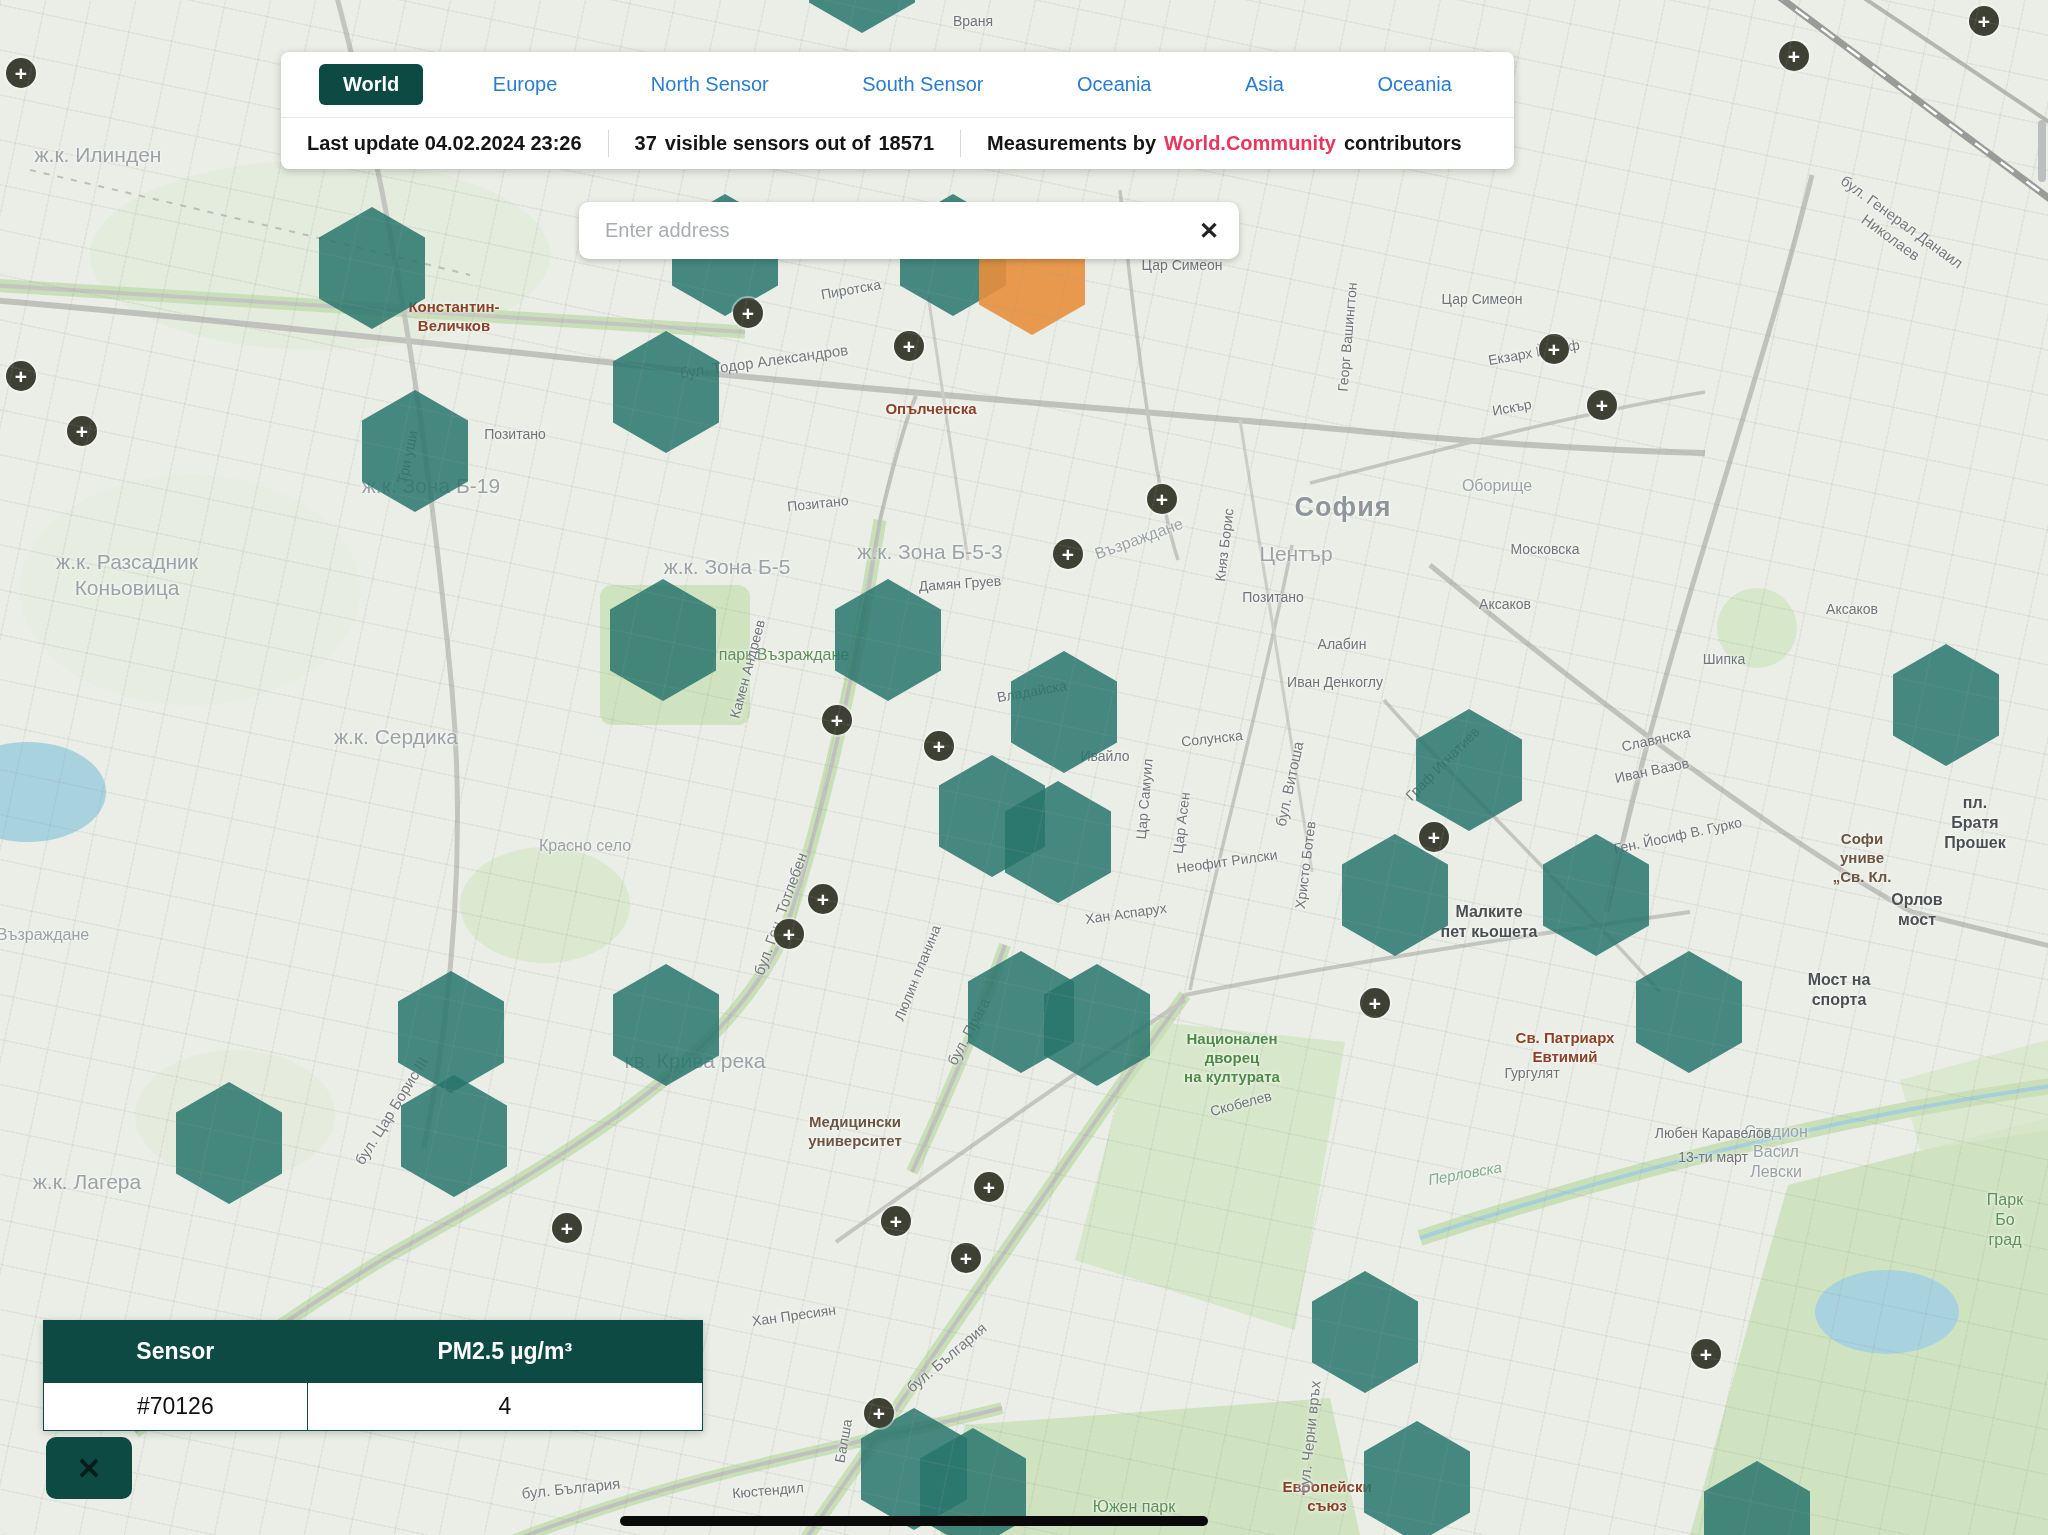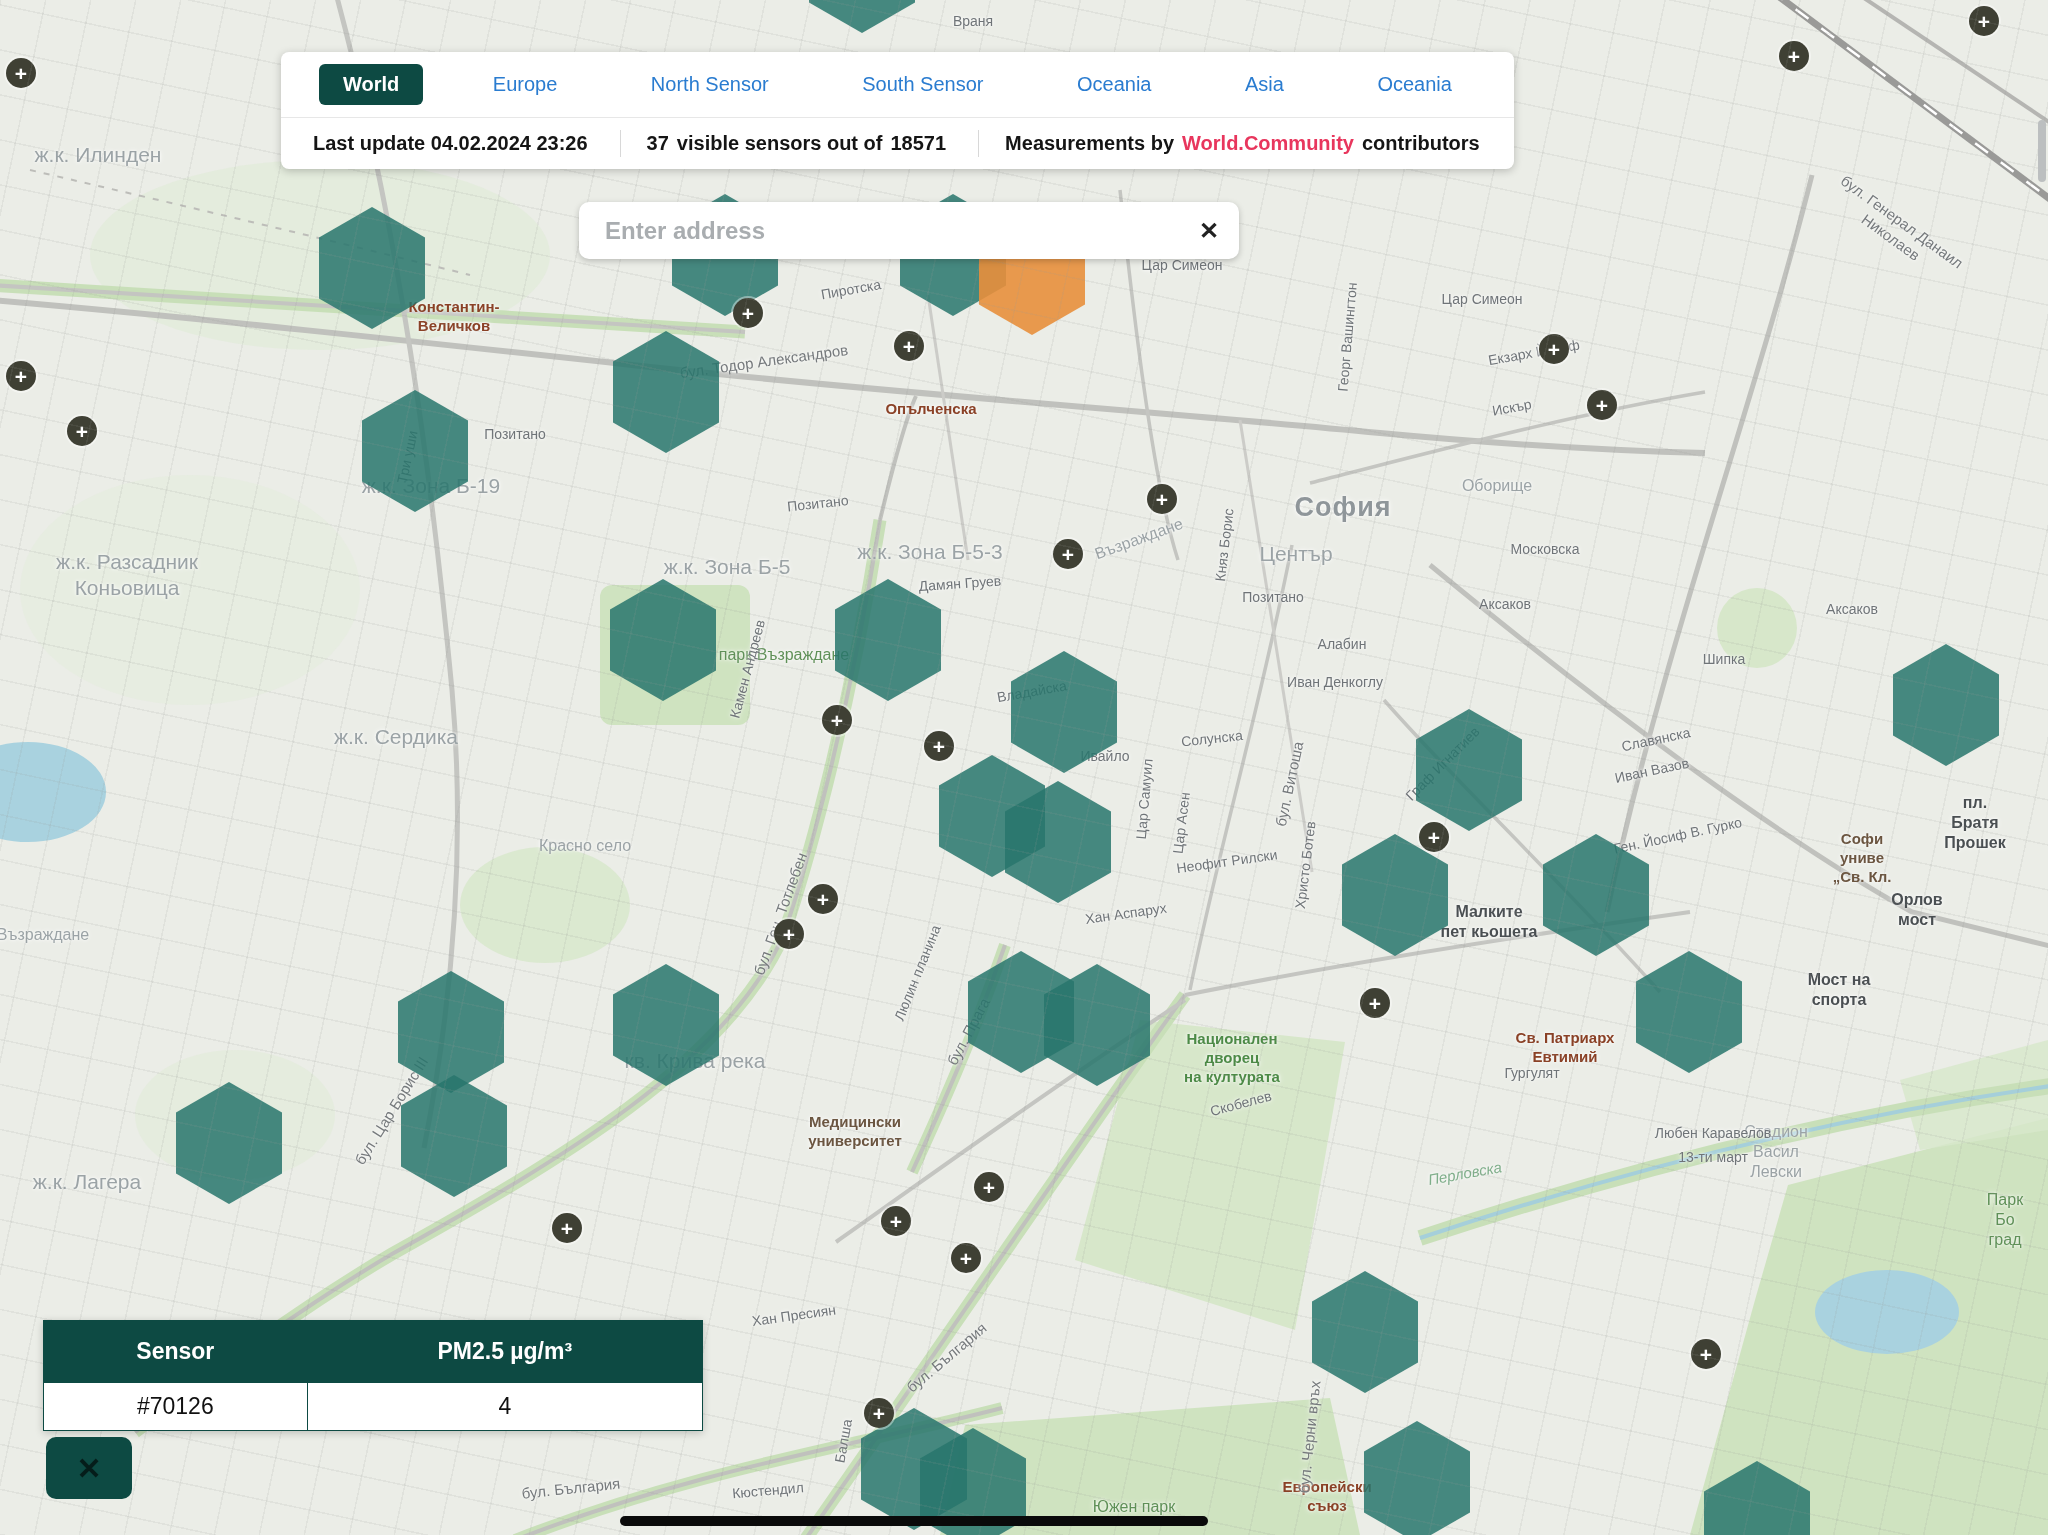--- a/index.html
+++ b/index.html
@@ -44,29 +44,29 @@
   
   .top-panel{
     position:absolute;left:281px;top:52px;width:1233px;background:#fff;border-radius:8px;
     box-shadow:0 2px 8px rgba(0,0,0,.22);z-index:30;
   }
   .tabs{display:flex;align-items:center;justify-content:space-between;padding:12px 38px;border-bottom:1px solid #e7e7e7;}
   .tab{background:none;border:none;font-family:inherit;font-size:20px;color:var(--link-blue,#2a7cd0);
     padding:9px 24px;border-radius:6px;cursor:pointer;}
   .tab.active{background:var(--accent-teal,#0d4a43);color:#fff;font-weight:700;}
   .status-bar{display:flex;align-items:center;padding:12px 0;font-size:20px;font-weight:700;color:#151515;}
-  .status-section{padding:2px 26px;display:flex;align-items:center;gap:8px;margin-left:6px;}
+  .status-section{padding:2px 26px;display:flex;align-items:center;gap:8px;}
   .status-section + .status-section{border-left:1px solid #d8d8d8;}
   .brand{color:var(--brand-red,#e8365d);}
   
   .search-bar{
     position:absolute;left:579px;top:202px;width:660px;height:57px;background:#fff;border-radius:10px;
     box-shadow:0 2px 6px rgba(0,0,0,.22);display:flex;align-items:center;padding:0 16px 0 24px;z-index:31;box-sizing:border-box;
   }
-  .search-bar input{flex:1;border:none;outline:none;font-family:inherit;font-size:24px;color:#15803d;background:transparent;font-weight:bold;}
+  .search-bar input{flex:1;border:none;outline:none;font-family:inherit;font-size:20px;color:#15803d;background:transparent;}
   .search-bar input::placeholder{color:#a9adb0;}
   .clear-btn{background:none;border:none;font-size:24px;font-weight:700;color:#222;cursor:pointer;line-height:1;padding:4px;}
   
   .sensor-panel{position:absolute;left:43px;top:1320px;width:660px;z-index:30;box-shadow:0 2px 8px rgba(0,0,0,.2);}
   .sensor-panel table{width:100%;border-collapse:collapse;background:#fff;}
   .sensor-panel th{
     background:var(--accent-teal,#0d4a43);color:#fff;font-size:23px;font-weight:700;
     padding:17px 8px;border:1px solid var(--accent-teal,#0d4a43);
   }
   .sensor-panel td{

